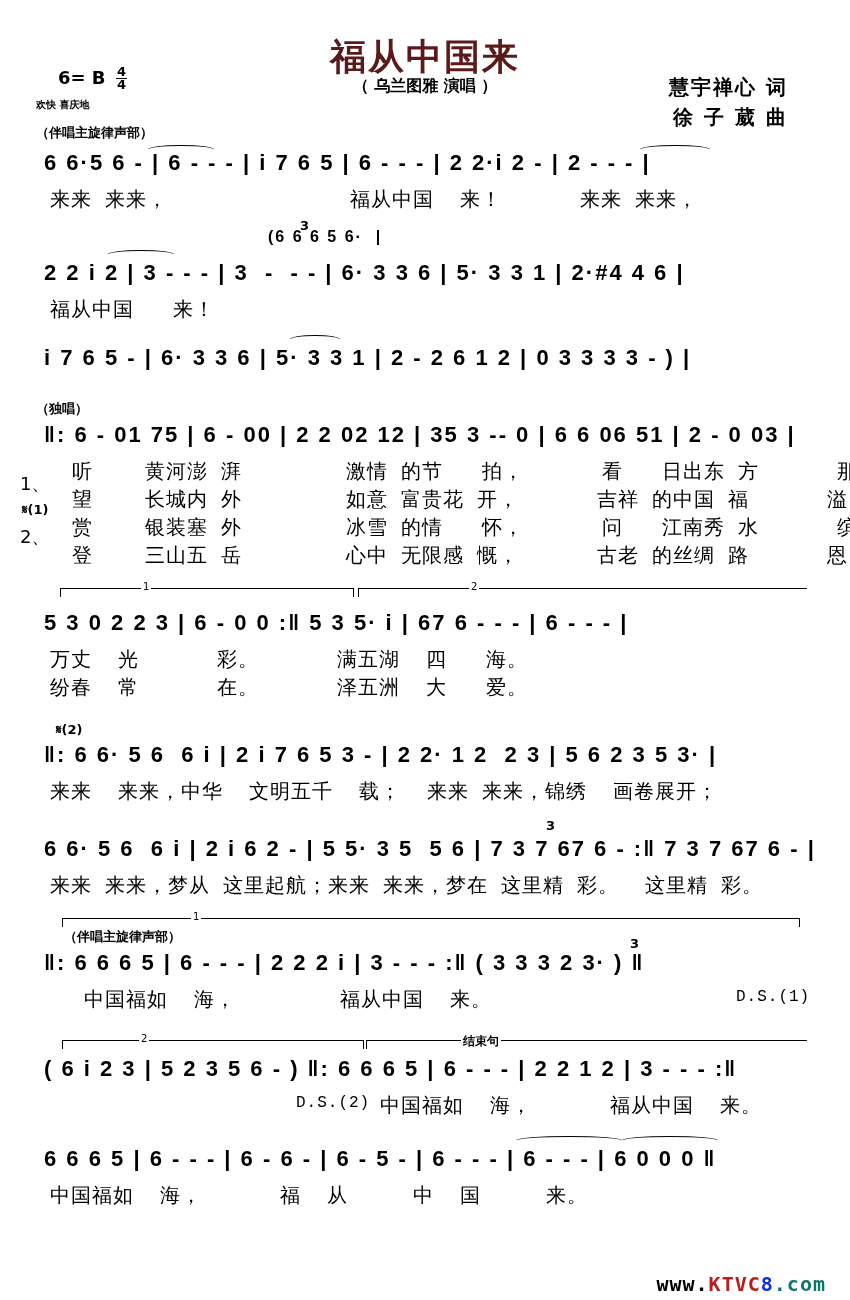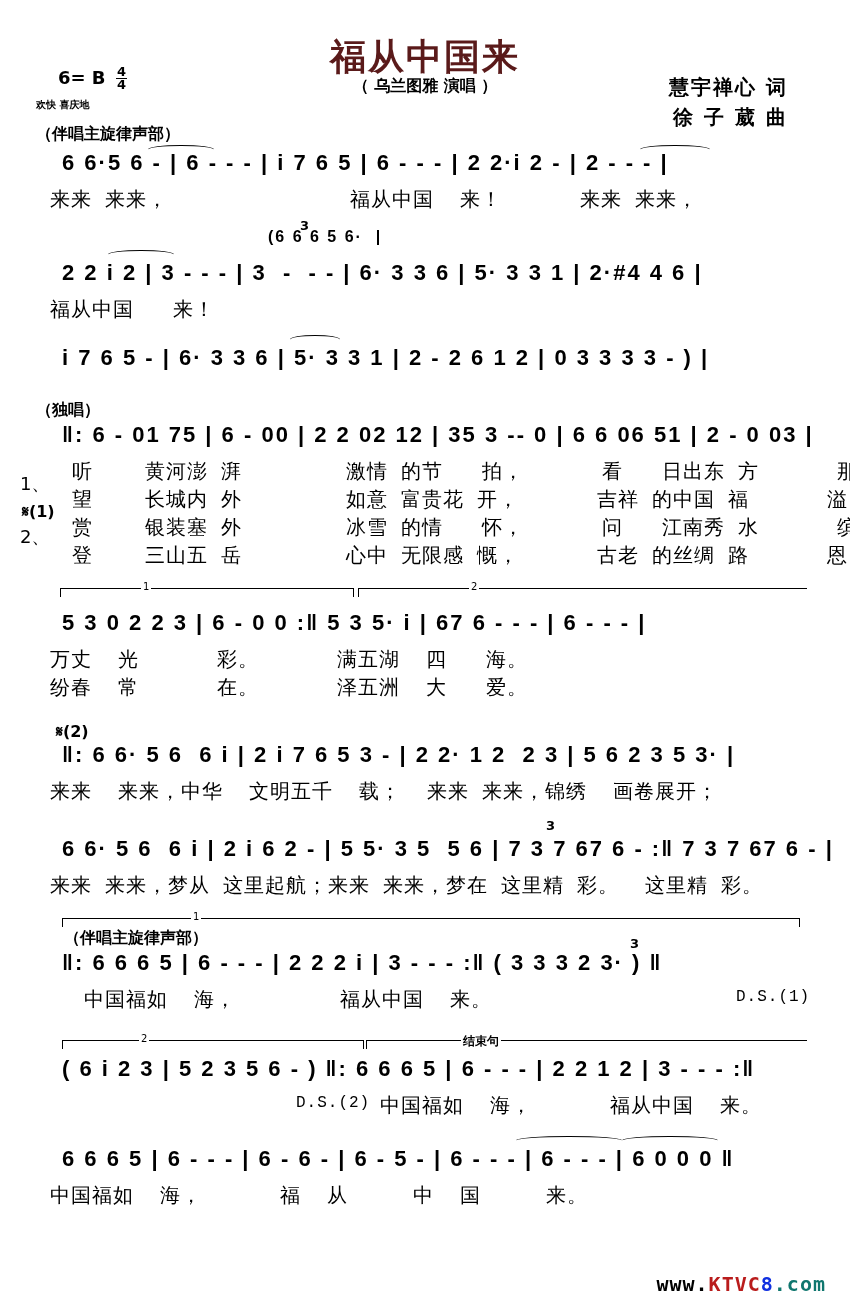--- a/index.html
+++ b/index.html
@@ -7,22 +7,22 @@
          font-family: "DejaVu Sans", "Liberation Sans", sans-serif; color: #000; }
   .abs { position: absolute; }
   .title { left: 0; width: 850px; top: 33px; text-align: center; font-size: 36px;
            font-weight: bold; color: #5a1a1a; letter-spacing: 2px; }
   .singer { left: 0; width: 850px; top: 76px; text-align: center; font-size: 16px; font-weight: bold; }
   .key { left: 58px; top: 66px; font-size: 18px; font-weight: bold; }
   .timesig { display: inline-block; vertical-align: middle; text-align: center; font-size: 13px; line-height: 12px; margin-left: 4px; }
   .timesig .num { border-bottom: 1.5px solid #000; display: block; padding: 0 1px; }
   .tempo { left: 36px; top: 98px; font-size: 10px; font-weight: bold; }
   .credits { right: 62px; top: 72px; text-align: right; font-size: 20px; font-weight: bold; line-height: 30px; letter-spacing: 2px; }
-  .note-small { font-size: 16px; font-weight: bold; }
-  .staff { left: 62px; width: 760px; font-family: "Liberation Sans", sans-serif;
+  .note-small { font-size: 13px; font-weight: bold; }
+  .staff { left: 44px; width: 760px; font-family: "Liberation Sans", sans-serif;
            font-size: 22px; font-weight: bold; white-space: pre; letter-spacing: 2px; }
   .lyric { left: 50px; width: 780px; font-size: 20px; white-space: pre; letter-spacing: 1px; font-family: Liberation Mono, monospace; }
   .verse-num { font-size: 18px; }
   .bracket { border-top: 1px solid #000; border-left: 1px solid #000; height: 8px; }
   .bracket-r { border-right: 1px solid #000; }
   .bracket-label { position: absolute; top: -8px; font-size: 10px; background: #fff; padding: 0 2px; }
   .arc { border-top: 1.5px solid #000; border-radius: 50% 50% 0 0; height: 8px; }
   .mark { font-size: 13px; font-weight: bold; }
   .watermark { right: 24px; top: 1272px; font-size: 20px; font-weight: bold; letter-spacing: 1px;
                font-family: "DejaVu Sans Mono", monospace; }

